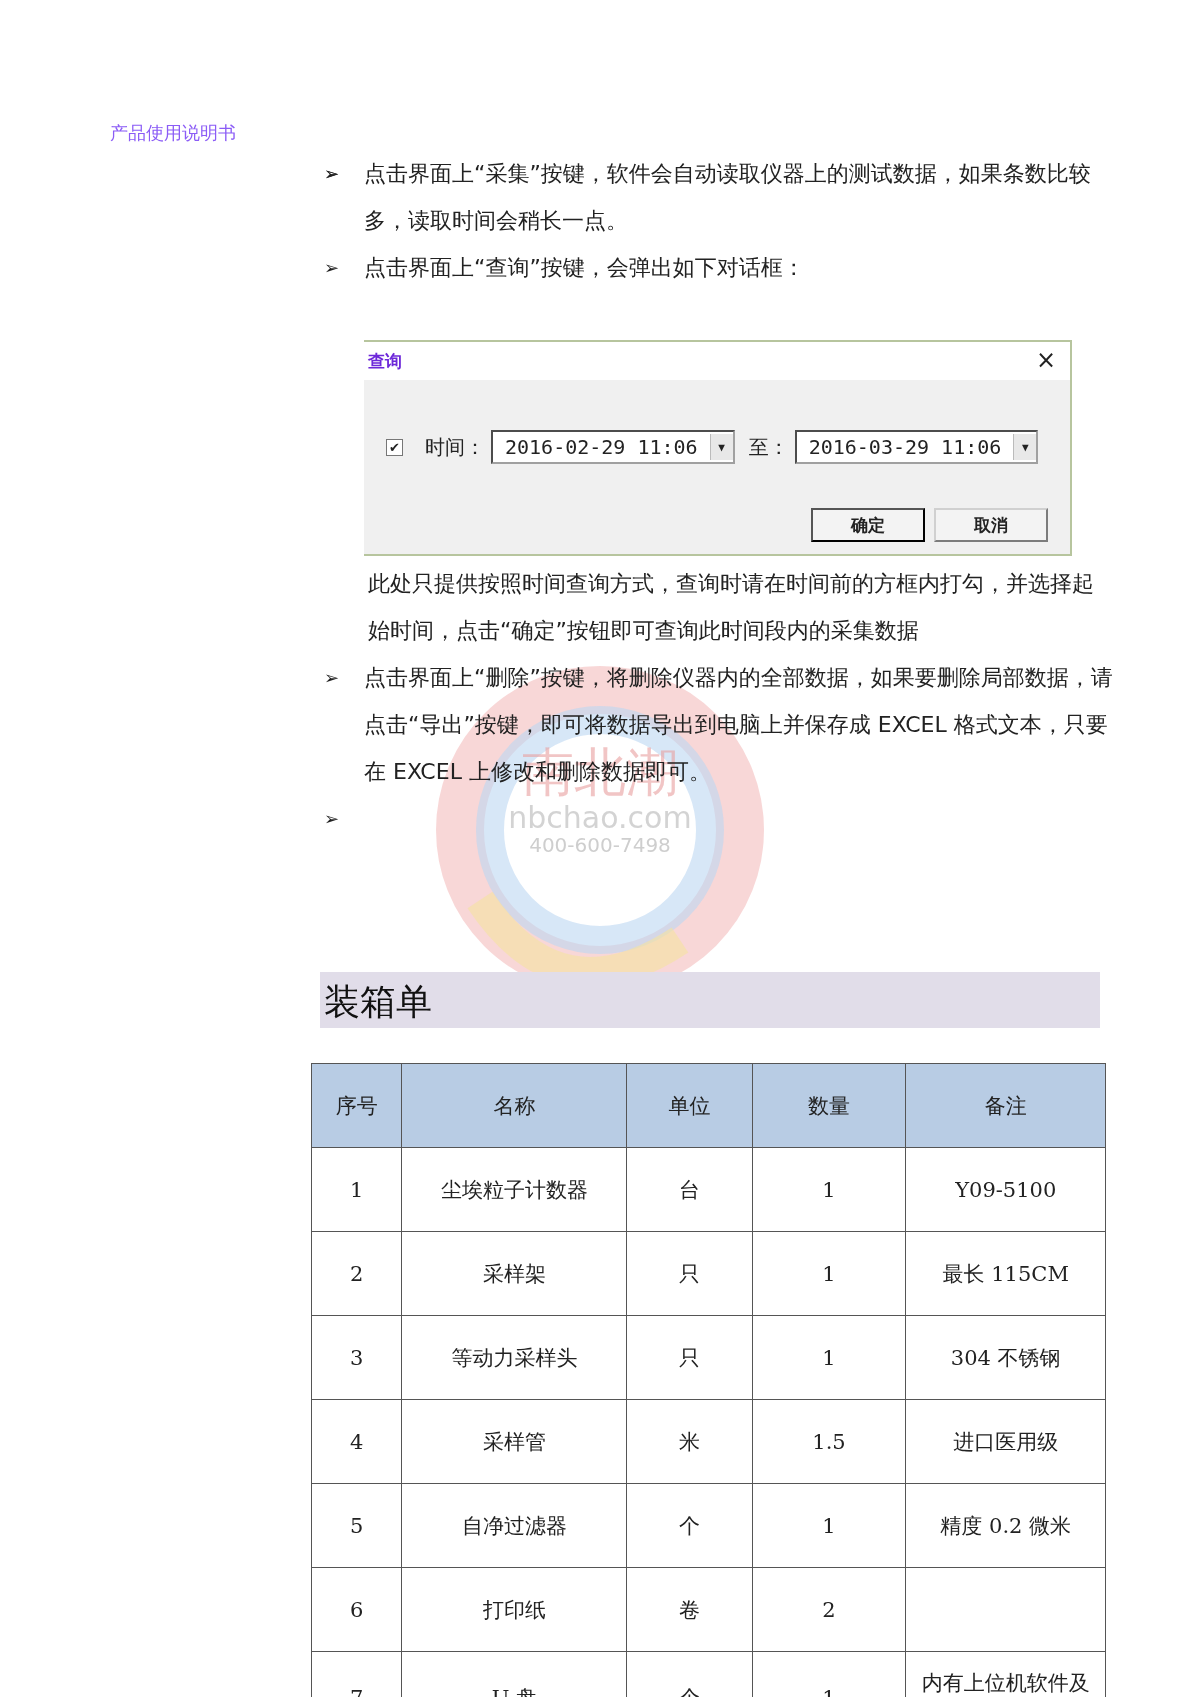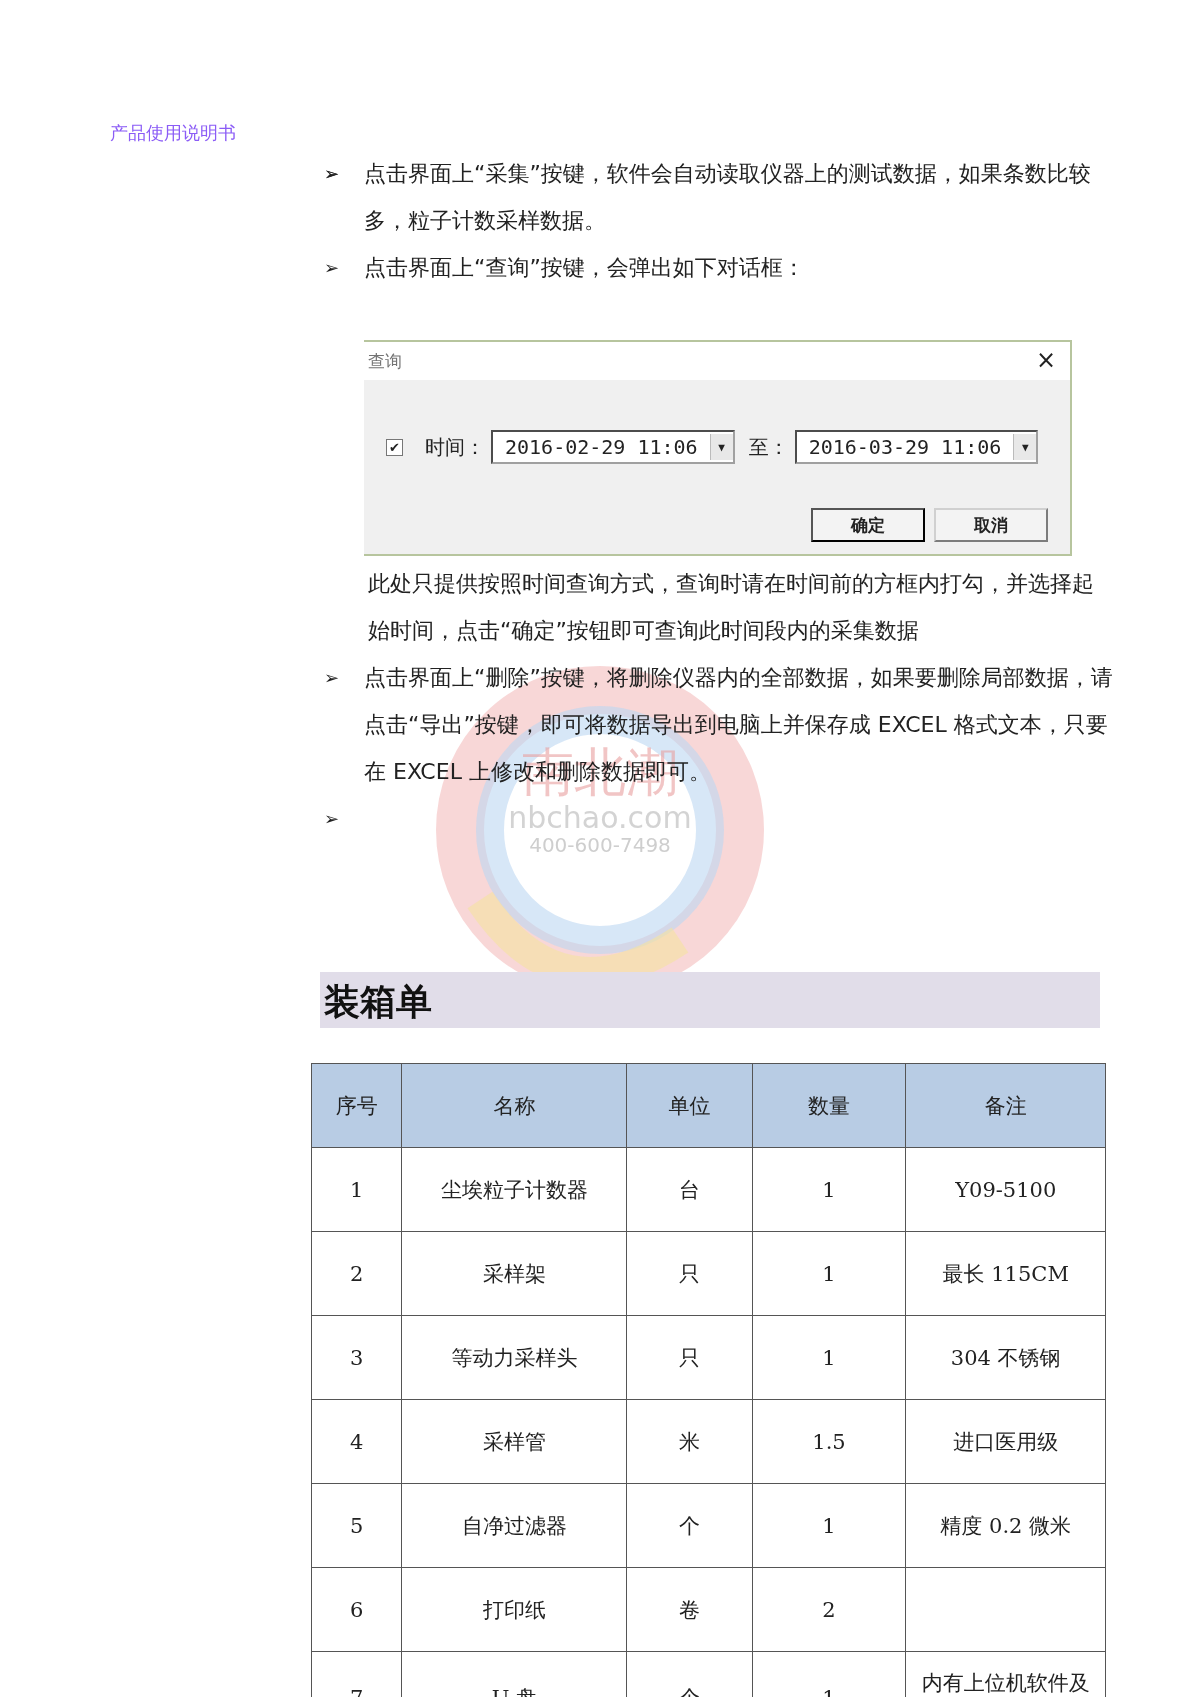--- a/index.html
+++ b/index.html
@@ -7,39 +7,39 @@
            font-family: "DejaVu Sans", "Liberation Sans", sans-serif; color: #222; }
     .header { position: absolute; left: 110px; top: 86px; font-family: "DejaVu Serif", "Liberation Serif", serif;
               font-size: 18px; color: #8b5cf6; margin-top: 35px; }
     .watermark { position: absolute; left: 420px; top: 640px; width: 360px; height: 420px; pointer-events: none; }
     .bullets { position: absolute; left: 324px; top: 150px; width: 790px; font-size: 22px; line-height: 47px; }
     .bullet { position: relative; padding-left: 40px; }
     .bullet .arrow { position: absolute; left: 0; top: 0; font-size: 18px; }
     .dialog { position: absolute; left: 364px; top: 340px; width: 706px; height: 212px;
               border: 2px solid #b7c59e; border-left: none; background: #f0f0f0; }
     .dialog .titlebar { height: 38px; background: #ffffff; position: relative; }
-    .dialog .title { position: absolute; left: 4px; top: 8px; font-size: 17px; font-weight: normal; color: #737373; }
+    .dialog .title { position: absolute; left: 4px; top: 8px; font-size: 17px; font-weight: bold; color: #6d28d9; }
     .dialog .close { position: absolute; right: 14px; top: 4px; font-size: 24px; color: #222; cursor: pointer; }
     .row { position: absolute; top: 88px; left: 22px; display: flex; align-items: center; font-size: 20px; }
     .checkbox { width: 15px; height: 15px; border: 1px solid #777; background: #fff; font-size: 13px;
                 line-height: 15px; text-align: center; margin-right: 22px; font-weight: bold; }
     .lbl { margin-right: 6px; }
     .datebox { display: flex; align-items: center; height: 30px; border: 2px inset #a0a0a0; background: #fff;
                font-family: "DejaVu Sans Mono", "Liberation Mono", monospace; font-size: 20px; }
     .datebox .val { padding: 0 12px 0 12px; }
     .datebox .drop { width: 22px; height: 26px; border-left: 1px solid #bbb; background: #e8e8e8; font-size: 11px;
                      display: flex; align-items: center; justify-content: center; }
     .btn { position: absolute; top: 154px; width: 110px; height: 30px; border: 2px outset #d0d0d0; background: #f3f3f3;
            font-size: 17px; font-weight: bold; display: flex; align-items: center; justify-content: center; cursor: pointer; margin-top: 12px; }
     .btn.ok { left: 447px; border-color: #555; }
     .btn.cancel { left: 570px; }
     .note { position: absolute; left: 368px; top: 560px; width: 740px; font-size: 22px; line-height: 47px; }
     .bullets2 { position: absolute; left: 324px; top: 654px; width: 790px; font-size: 22px; line-height: 47px; }
     .section { position: absolute; left: 320px; top: 972px; width: 780px; height: 56px; background: #e1dde9; }
-    .section .t { position: absolute; left: 4px; top: 6px; font-size: 36px; font-weight: bold; color: #111; }
+    .section .t { position: absolute; left: 4px; top: 6px; font-size: 36px; font-weight: normal; color: #111; }
     table { position: absolute; left: 311px; top: 1063px; width: 795px; border-collapse: collapse;
             font-family: "DejaVu Serif", "Liberation Serif", serif; font-size: 21px; }
     th, td { border: 1.5px solid #555; text-align: center; padding: 15px; }
     th { background: #b8cce4; height: 53px; font-family: "DejaVu Sans", "Liberation Sans", sans-serif; font-weight: normal; }
     td { height: 53px; }
     td.tall { height: 62px; line-height: 30px; }
     .c1 { width: 72px; } .c2 { width: 250px; } .c3 { width: 118px; } .c4 { width: 152px; } .c5 { width: 198px; text-align: center; }
   </style>
 </head>
 <body>
@@ -54,21 +54,21 @@
   <text x="180" y="188" text-anchor="middle" font-size="30" fill="#c9c9c9" opacity="0.8" font-family="DejaVu Sans, sans-serif">nbchao.com</text>
   <text x="180" y="212" text-anchor="middle" font-size="20" fill="#c9c9c9" opacity="0.9" font-family="DejaVu Sans, sans-serif">400-600-7498</text>
 </svg>
 
 <div class="bullets">
   <div class="bullet">
     <span class="arrow">➢</span>
   </div>
   <div class="bullet">
     <span class="arrow">➢</span>
-    <span>点击界面上“采集”按键，软件会自动读取仪器上的测试数据，如果条数比较多，粒子计数采样数据。</span>
+    <span>点击界面上“采集”按键，软件会自动读取仪器上的测试数据，如果条数比较多，读取时间会稍长一点。</span>
   </div>
   <div class="bullet">
     <span class="arrow">➢</span>
     <span>点击界面上“查询”按键，会弹出如下对话框：</span>
   </div>
 </div>
 
 <div class="dialog">
   <div class="titlebar">
     <span class="title">查询</span>

